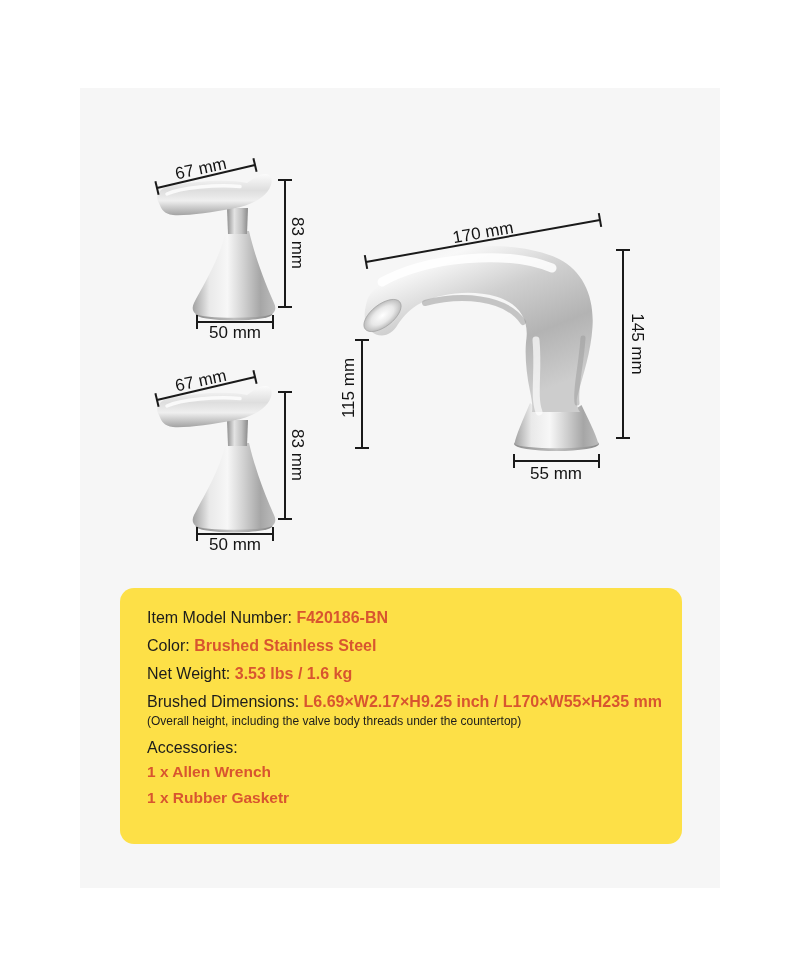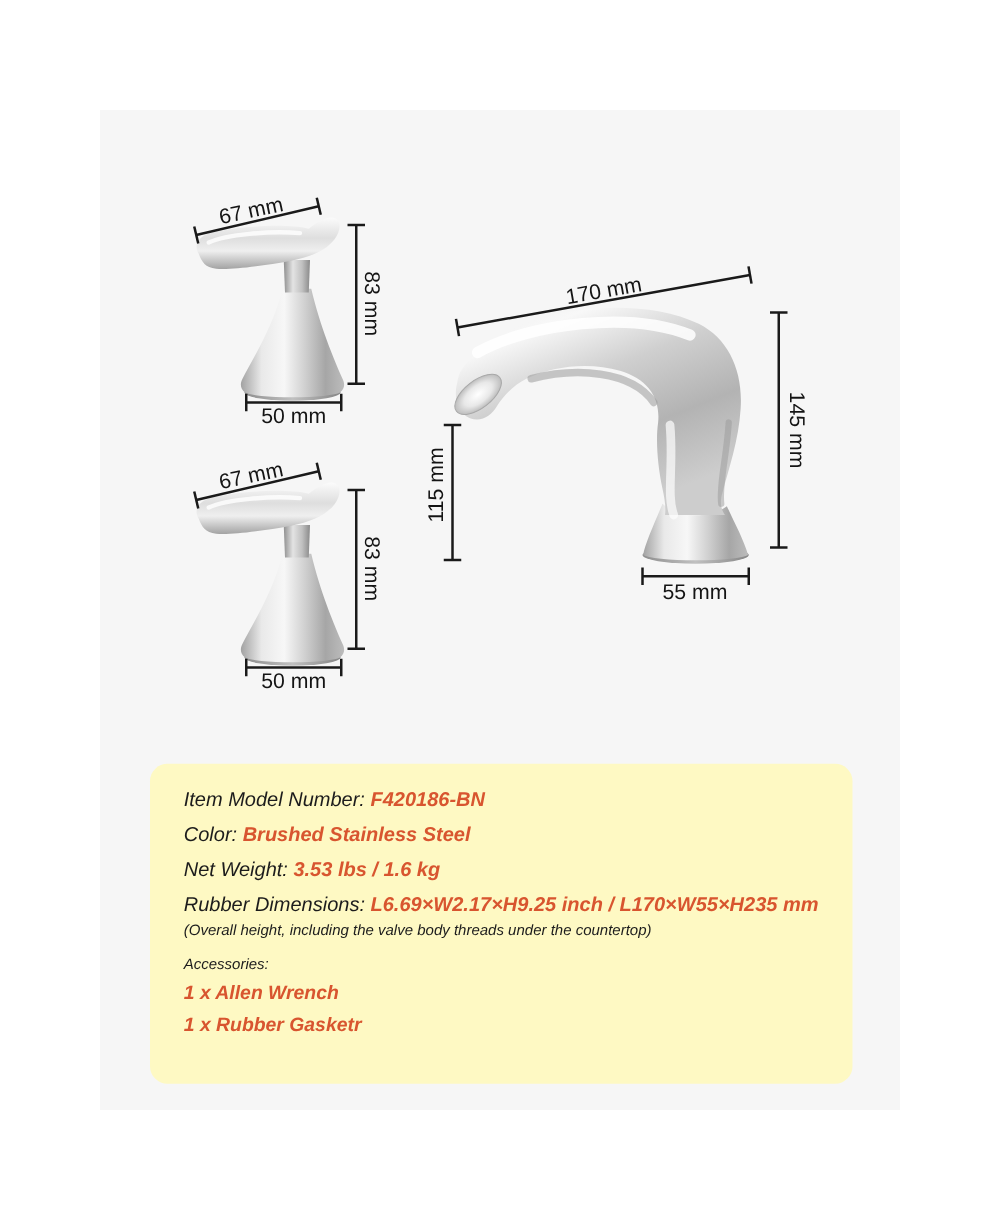--- a/index.html
+++ b/index.html
@@ -2,26 +2,26 @@
 <html><head>
 <meta charset="utf-8">
 <style>
   html,body{margin:0;padding:0;background:#ffffff;}
   .page{position:relative;width:800px;height:977px;background:#ffffff;overflow:hidden;
         font-family:"Liberation Sans","DejaVu Sans",sans-serif;}
   .panel{position:absolute;left:80px;top:88px;width:640px;height:800px;background:#f6f6f6;}
   svg.diagram{position:absolute;left:0;top:0;display:block;}
   .dim-line{stroke:#1a1a1a;stroke-width:2;}
   .dim-txt{font:17px "Liberation Sans","DejaVu Sans",sans-serif;fill:#141414;text-anchor:middle;}
-  .card{position:absolute;left:40px;top:523px;width:562px;height:256px;background:#fef9c3;
-        border-radius:14px;box-sizing:border-box;padding:22px 20px 0 27px;font-style:italic;}
+  .card{position:absolute;left:40px;top:500px;width:562px;height:256px;background:#fde047;
+        border-radius:14px;box-sizing:border-box;padding:22px 20px 0 27px;}
   .spec-row{font-size:16px;line-height:16px;color:#1c1c1c;margin-bottom:12px;white-space:nowrap;}
   .spec-row .val{color:#d8552f;font-weight:bold;}
   .spec-note{font-size:12px;line-height:14px;color:#1c1c1c;margin-top:-8px;margin-bottom:12px;}
-  .acc-title{font-size:12px;line-height:16px;color:#1c1c1c;margin-top:10px;margin-bottom:8px;}
+  .acc-title{font-size:16px;line-height:16px;color:#1c1c1c;margin-top:10px;margin-bottom:8px;}
   .acc-grid{display:flex;margin-top:8px;}
   .acc-col{width:162px;}
   .acc-col.c2{width:190px;}
   .acc-col.c3{width:auto;}
   .acc-item{font-size:15.5px;line-height:16px;font-weight:bold;color:#d8552f;
             margin-bottom:10px;white-space:nowrap;}
 </style>
 </head>
 <body>
 
@@ -181,21 +181,21 @@
       <div class="spec-row">
         <span class="lbl">Item Model Number: </span><span class="val">F420186-BN</span>
       </div>
       <div class="spec-row">
         <span class="lbl">Color: </span><span class="val">Brushed Stainless Steel</span>
       </div>
       <div class="spec-row">
         <span class="lbl">Net Weight: </span><span class="val">3.53 lbs / 1.6 kg</span>
       </div>
       <div class="spec-row">
-        <span class="lbl">Rubber Dimensions: </span><span class="val">L6.69×W2.17×H9.25 inch / L170×W55×H235 mm</span>
+        <span class="lbl">Brushed Dimensions: </span><span class="val">L6.69×W2.17×H9.25 inch / L170×W55×H235 mm</span>
       </div>
       <div class="spec-note">(Overall height, including the valve body threads under the countertop)</div>
       <div class="acc-title">Accessories:</div>
       <div class="acc-grid">
         <div class="acc-col c3">
           <div class="acc-item">1 x Allen Wrench</div>
           <div class="acc-item">1 x Rubber Gasketr</div>
         </div>
       </div>
     </div>

